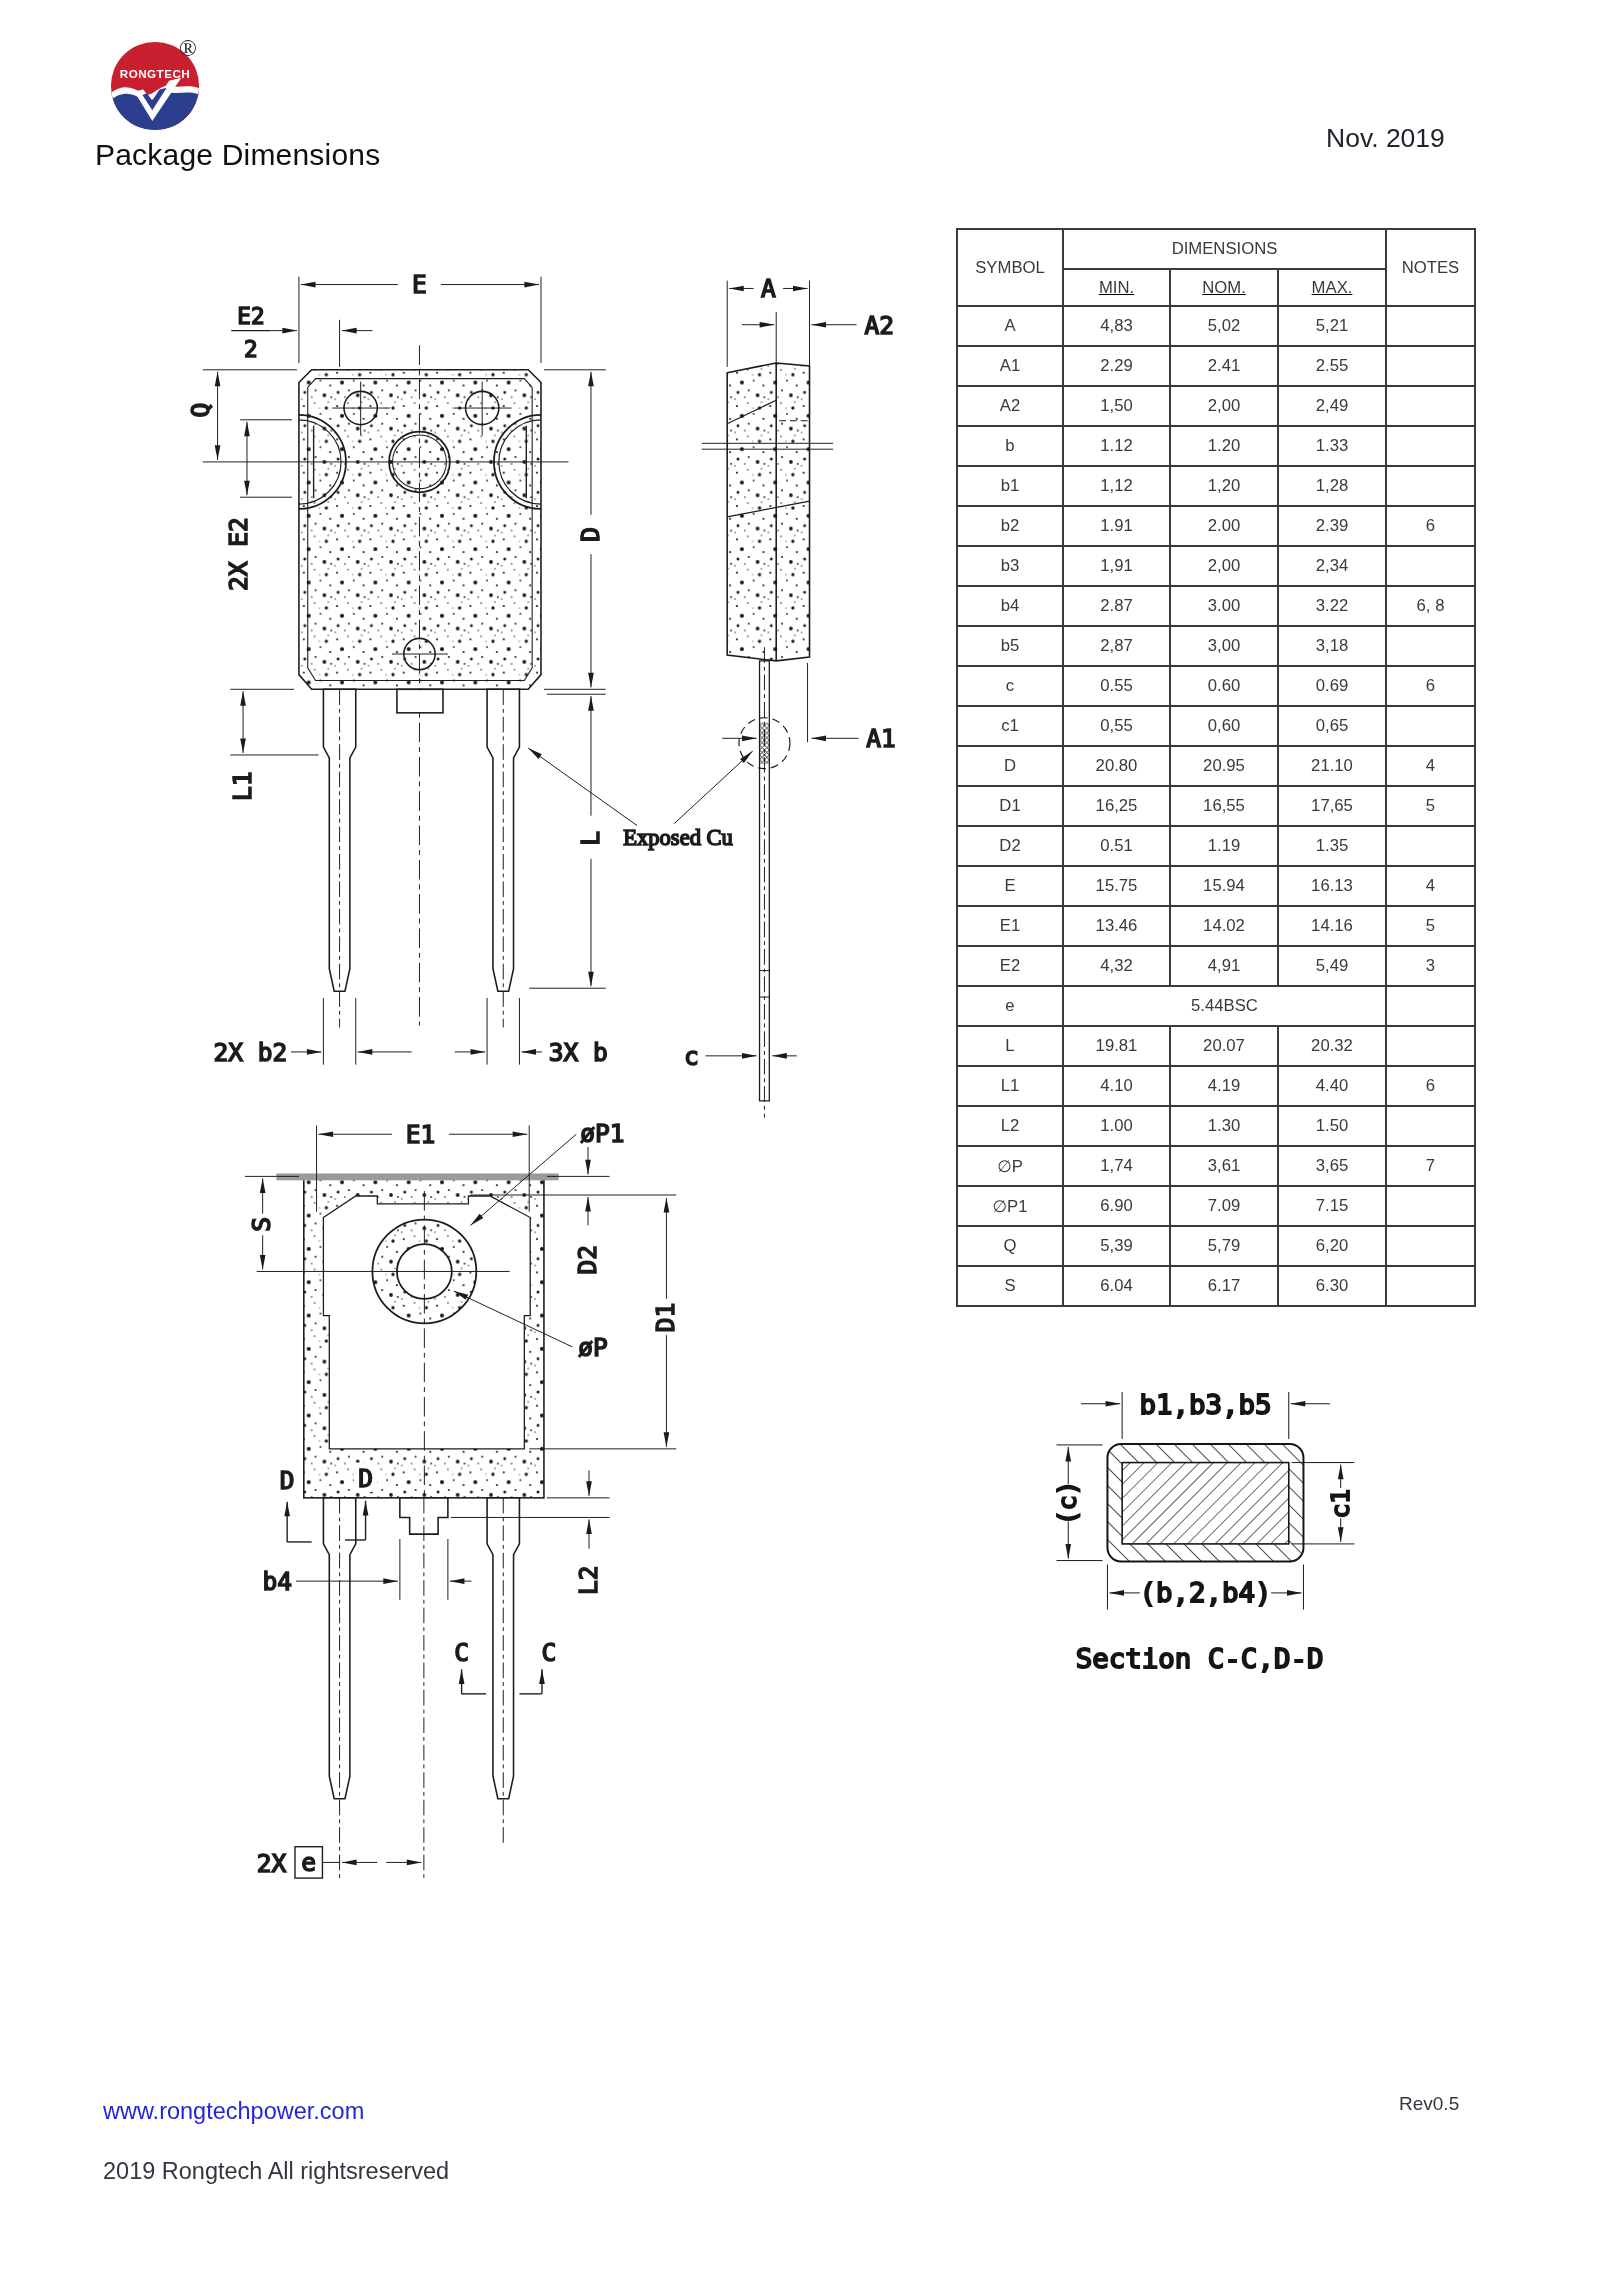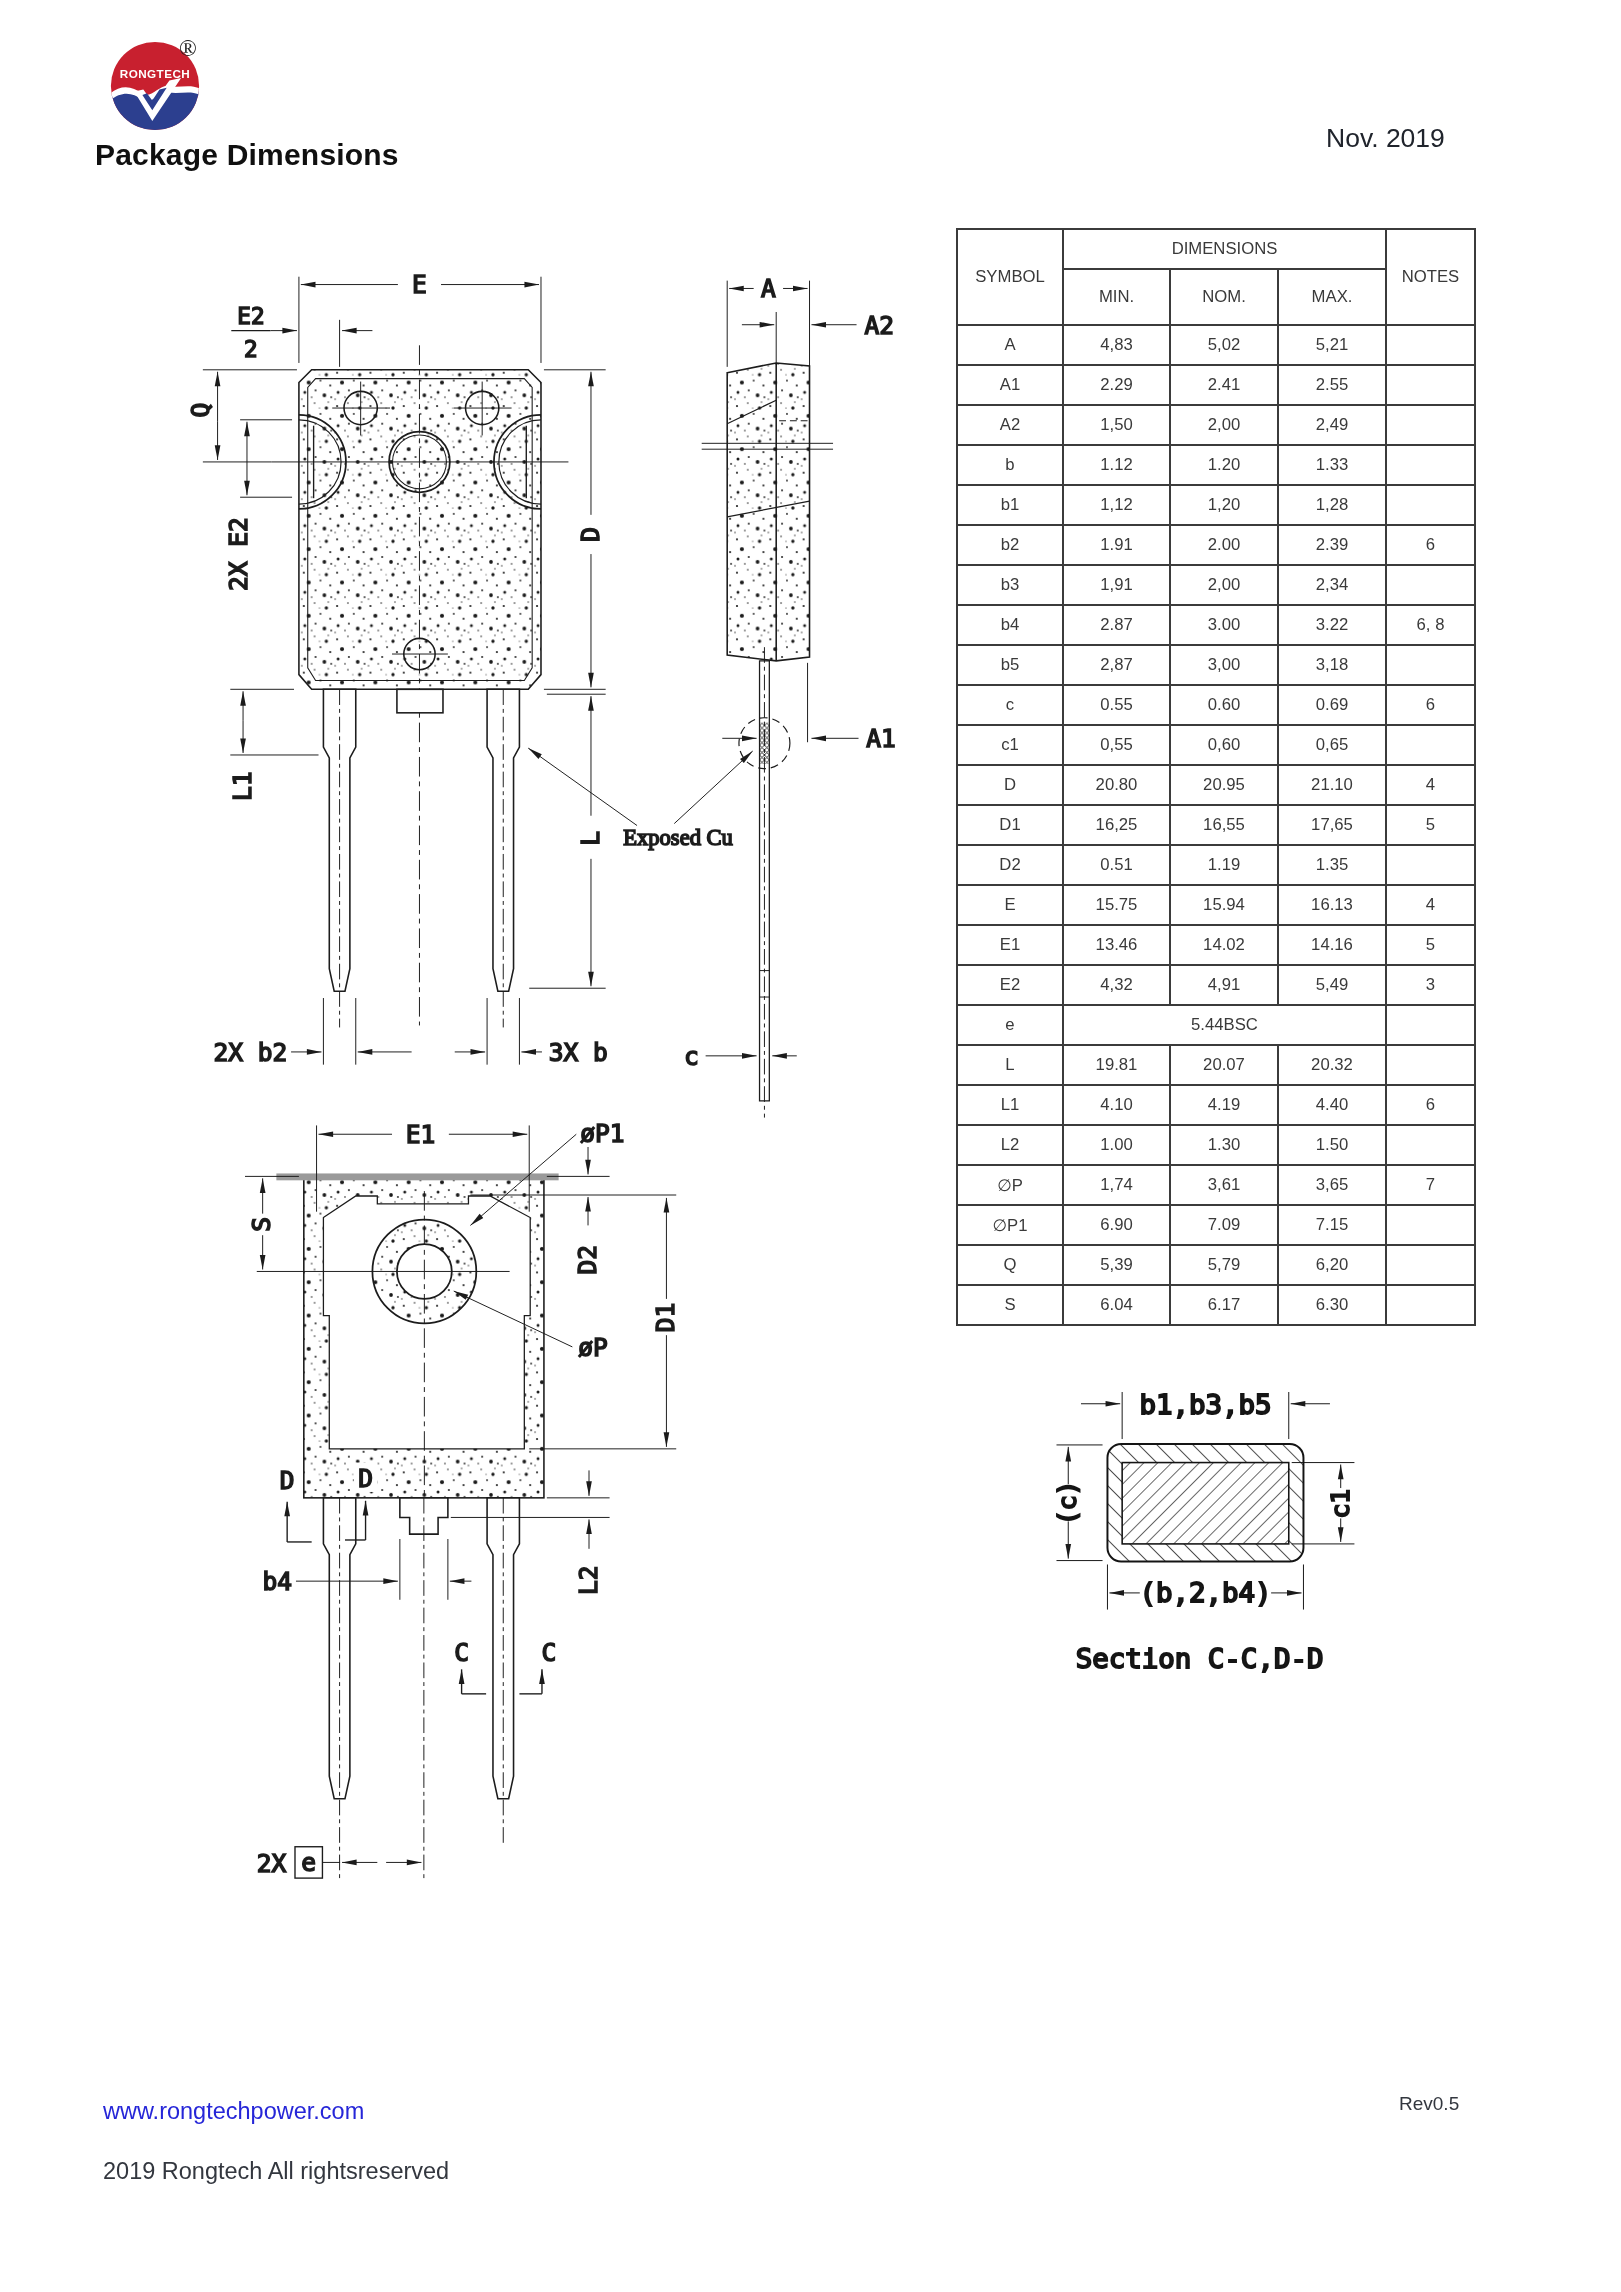--- a/index.html
+++ b/index.html
@@ -4,33 +4,33 @@
 <style>
   html,body{margin:0;padding:0;}
   body{
     width:1621px;height:2293px;position:relative;background:#fff;
     font-family:"Liberation Sans",sans-serif;overflow:hidden;
   }
   
   .logo-wrap{position:absolute;left:110px;top:41px;width:90px;height:90px;}
   .reg-mark{position:absolute;left:179px;top:35px;font-size:23.5px;color:#222;font-family:"Liberation Serif",serif;}
   .date-label{position:absolute;left:1326px;top:123px;font-size:26.5px;color:#20242c;text-align:right;}
-  .page-title{position:absolute;left:95px;top:138px;font-size:30px;font-weight:700;color:#101010;letter-spacing:0.2px;}
+  .page-title{position:absolute;left:95px;top:138px;font-size:30px;font-weight:400;color:#101010;letter-spacing:0.2px;}
   
   table.dim-table{
     position:absolute;left:956px;top:228px;border-collapse:collapse;table-layout:fixed;
     background:#fff;z-index:2;
   }
   .dim-table th,.dim-table td{
     border:2px solid #3b3b3b;text-align:center;vertical-align:middle;
     font-size:16.7px;color:#3a3a3a;font-weight:400;padding:0;
     font-family:"Liberation Sans",sans-serif;
   }
   .dim-table thead tr.h1{height:40px;}
-  .dim-table thead tr.h2{height:56px;}
+  .dim-table thead tr.h2{height:37px;text-decoration:underline;}
   .dim-table tbody tr{height:40px;}
   
   svg.sheet{position:absolute;left:0;top:0;z-index:1;}
   svg.sheet text{font-family:"DejaVu Sans Mono",monospace;font-size:25px;fill:#1b1b1b;}
   svg.sheet text.small{font-size:23px;}
   svg.sheet text.serif{font-family:"Liberation Serif",serif;font-size:23px;}
   svg.sheet text.cap{font-size:28px;}
   
   .site-link{position:absolute;left:103px;top:2098px;font-size:23.5px;color:#2626d8;text-decoration:none;}
   .rev-label{position:absolute;left:1399px;top:2093px;font-size:19px;color:#33373f;}

